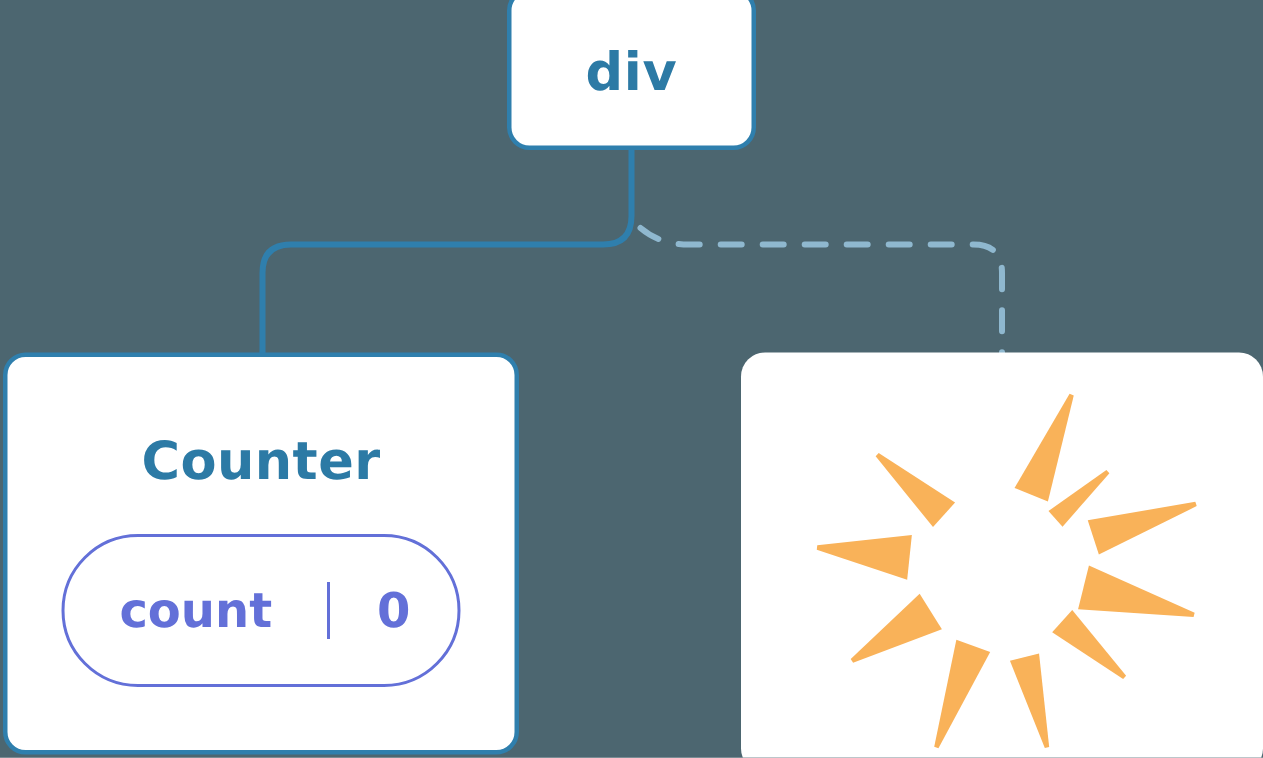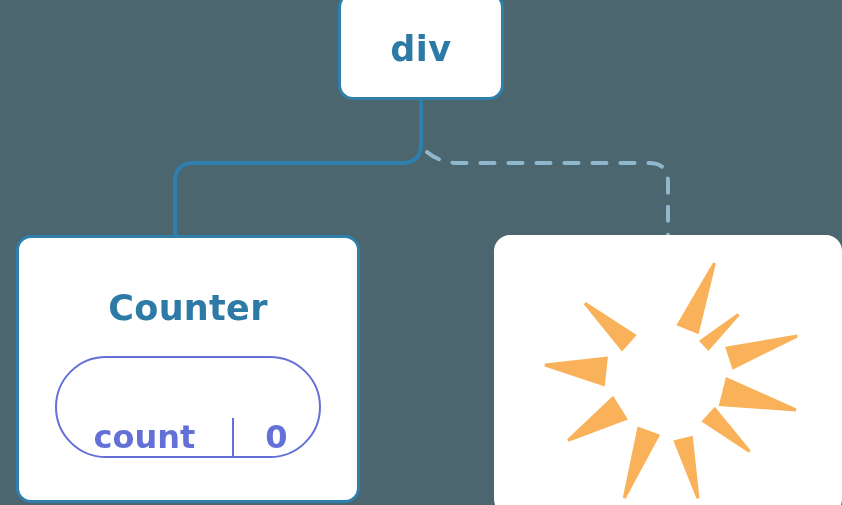--- a/index.html
+++ b/index.html
@@ -80,21 +80,21 @@
 
   
   .state-pill {
     position: relative;
     margin-top: 28px;
     width: 266px;
     height: 102px;
     border: 2px solid #6370d8;
     border-radius: 51px;
     display: flex;
-    align-items: flex-end;
+    align-items: center;
     box-sizing: border-box;
     background: #ffffff;
   }
   .pill-key,
   .pill-val {
     display: flex;
     align-items: center;
     justify-content: center;
     color: #6370d8;
     font-size: 32px;
@@ -128,21 +128,21 @@
 
   <svg id="edges" viewBox="0 0 842 505" xmlns="http://www.w3.org/2000/svg">
     <path fill="none" stroke-linecap="round" stroke-linejoin="round" d="M 421 100 L 421 144 Q 421 163 402 163 L 194 163 Q 175 163 175 182 L 175 236" stroke="#2f7fad" stroke-width="4"></path>
     <path fill="none" stroke-linecap="round" stroke-linejoin="round" d="M 427 152 Q 440 163 459 163 L 649 163 Q 668 163 668 182 L 668 237" stroke="#8fb8cf" stroke-width="4" stroke-dasharray="14 14"></path>
   </svg>
 
   <div id="node-div" class="node bordered" style="left: 338px; top: -8px; width: 166px; height: 108px; border-color: rgb(47, 127, 173); background: rgb(255, 255, 255);">
     <span class="node-title" style="color: rgb(44, 122, 165);">div</span>
   </div>
 
-  <div id="node-counter" class="node bordered" style="left: 16px; top: 235px; width: 344px; height: 268px; border-color: rgb(47, 127, 173); background: rgb(255, 255, 255);">
+  <div id="node-counter" class="node bordered" style="left: 2px; top: 235px; width: 344px; height: 268px; border-color: rgb(47, 127, 173); background: rgb(255, 255, 255);">
     <span class="node-title" style="color: rgb(44, 122, 165);">Counter</span>
 
     <div class="state-pill" style="border-color: rgb(99, 112, 216);">
       <div class="pill-key" style="border-right-color: rgb(99, 112, 216); color: rgb(99, 112, 216);">count</div>
       <div class="pill-val" style="color: rgb(99, 112, 216);">0</div>
     </div>
   </div>
 
   <div id="node-spark" class="node plain" style="left: 494px; top: 235px; width: 348px; height: 280px; background: rgb(255, 255, 255);">
     <svg class="spark-svg" viewBox="0 0 348 280" xmlns="http://www.w3.org/2000/svg">

